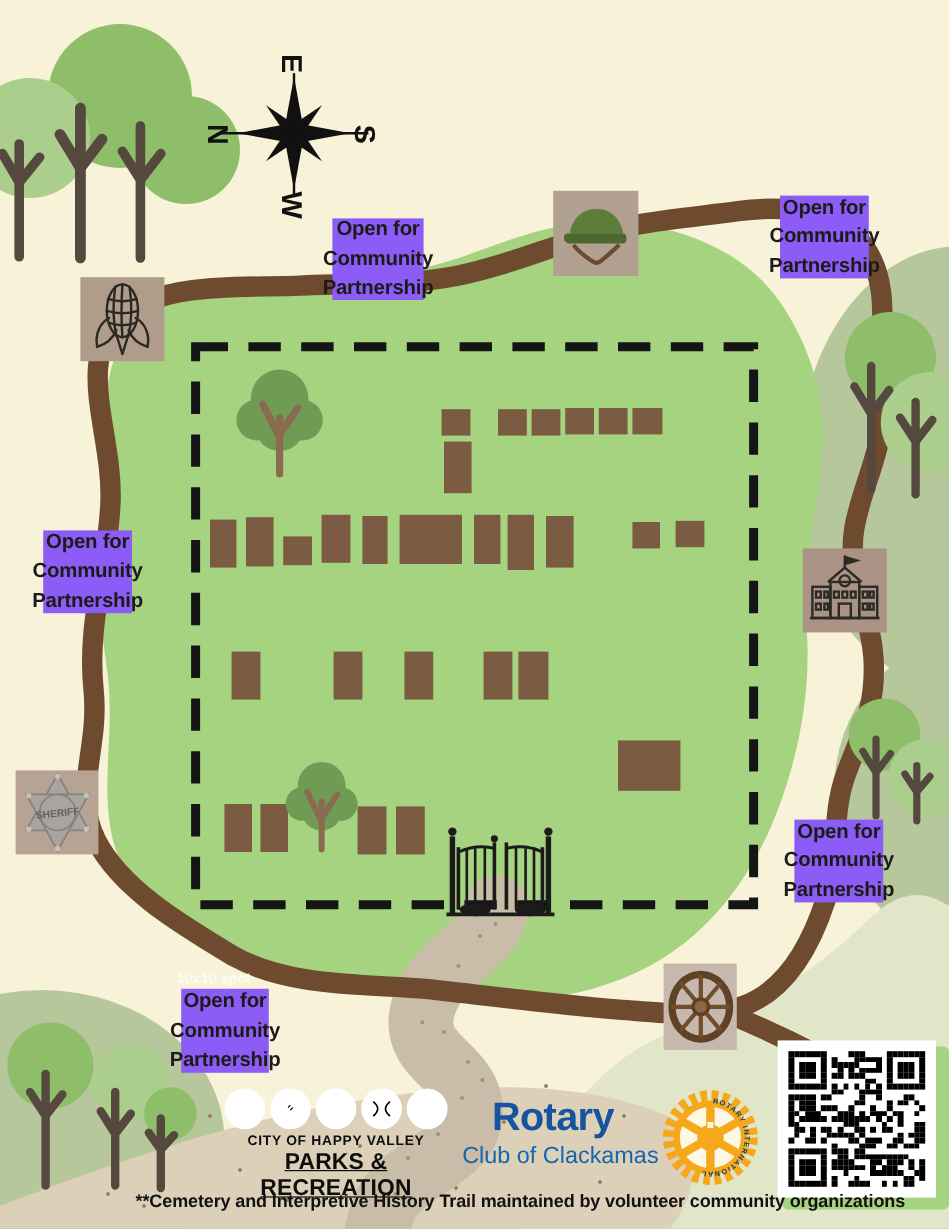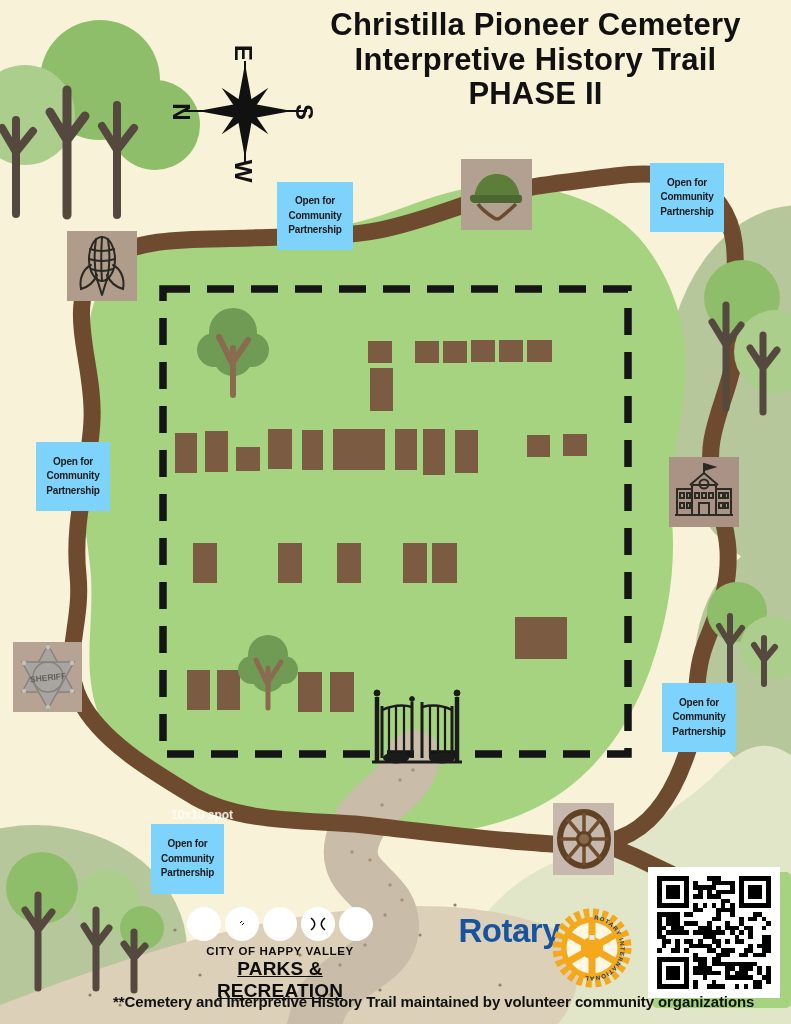--- a/index.html
+++ b/index.html
@@ -4,44 +4,44 @@
 <style>
   html,body{margin:0;padding:0;background:#888;}
   #poster{position:relative;width:791px;height:1024px;background:#f8f2d8;overflow:hidden;
           font-family:"Liberation Sans",sans-serif;margin:0 auto;}
   #map-canvas{position:absolute;left:0;top:0;width:791px;height:1024px;}
   .abs{position:absolute;}
   
   #title{left:280px;top:8px;width:511px;text-align:center;color:#111;
          font-weight:800;font-size:31px;line-height:1.12;letter-spacing:.2px;}
   
-  .partnership{background:#7dd3fc;color:#1c1b19;font-weight:700;font-size:10px;
+  .partnership{background:#8b5cf6;color:#1c1b19;font-weight:700;font-size:17px;
                line-height:1.45;text-align:center;display:flex;align-items:center;
                justify-content:center;padding:4px 12px;box-sizing:border-box;letter-spacing:-.2px;}
   #spot-note{left:147px;top:808px;width:90px;color:#fffdf5;font-weight:700;font-size:12px;
-             text-shadow:0 0 1px rgba(255,255,255,.4);opacity:.85;margin-left:24px;}
+             text-shadow:0 0 1px rgba(255,255,255,.4);opacity:.85;}
   
   .icon-square{display:flex;align-items:center;justify-content:center;}
   
   #qr{left:648px;top:867px;width:132px;height:131px;background:#fff;padding:9px;box-sizing:border-box;}
   #qr-grid{display:grid;width:100%;height:100%;grid-template-columns:repeat(25,1fr);
            grid-template-rows:repeat(25,1fr);}
   #qr-grid div.on{background:#000;}
   
   #footer{left:68px;top:993px;width:690px;color:#111;font-weight:700;font-size:15px;letter-spacing:-.1px;margin-left:45px;}
   
   #hv-logo{left:180px;top:907px;width:200px;text-align:center;color:#0d0d0d;}
   #hv-circles{display:flex;justify-content:center;gap:4px;}
   .hv-circle{width:34px;height:34px;border-radius:50%;background:#ffffff;display:flex;
              align-items:center;justify-content:center;}
   #hv-line1{font-size:11.5px;font-weight:700;letter-spacing:.6px;margin-top:4px;}
   #hv-line2{font-size:19px;font-weight:800;letter-spacing:.2px;margin-top:1px;text-decoration:underline;}
   
   #rotary-logo{left:382px;top:912px;width:270px;height:80px;}
-  #rotary-name{position:absolute;left:28px;top:0;width:150px;text-align:right;
+  #rotary-name{position:absolute;left:28px;top:0;width:150px;text-align:left;
                font-size:33px;font-weight:800;color:#17549f;letter-spacing:-.5px;}
   #rotary-club{position:absolute;left:0;top:40px;width:170px;text-align:center;
                font-size:19.5px;font-weight:400;color:#1566b0;}
   #rotary-wheel{position:absolute;left:168px;top:-6px;}
 </style>
 </head>
 <body>
 
 <div id="poster">
 
@@ -330,25 +330,20 @@
     </svg>
   </div>
 
   <div class="abs partnership" style="left:277px;top:182px;width:76px;height:68px;">Open for Community Partnership</div>
   <div class="abs partnership" style="left:650px;top:163px;width:74px;height:69px;">Open for Community Partnership</div>
   <div class="abs partnership" style="left:36px;top:442px;width:74px;height:69px;">Open for Community Partnership</div>
   <div class="abs partnership" style="left:662px;top:683px;width:74px;height:69px;">Open for Community Partnership</div>
   <div class="abs" id="spot-note">10x10 spot</div>
   <div class="abs partnership" style="left:151px;top:824px;width:73px;height:70px;">Open for Community Partnership</div>
 
-  <div class="abs" id="title">
-    <div>Christilla Pioneer Cemetery</div>
-    <div>Interpretive History Trail</div>
-    <div>PHASE II</div>
-  </div>
 
   <div class="abs" id="hv-logo">
     <div id="hv-circles">
       <span class="hv-circle">
         <svg width="22" height="22" viewBox="0 0 22 22">
             <path d="M 11,1 C 15,4 16,10 11,14 C 6,10 7,4 11,1 Z" fill="#fff"></path>
             <line x1="11" y1="14" x2="11" y2="21" stroke="#fff" stroke-width="2"></line>
           </svg>
       </span>
       <span class="hv-circle">
@@ -380,20 +375,21 @@
             </g>
           </svg>
       </span>
     </div>
     <div id="hv-line1">CITY OF HAPPY VALLEY</div>
     <div id="hv-line2">PARKS &amp; RECREATION</div>
   </div>
 
   <div class="abs" id="rotary-logo">
     <div id="rotary-name">Rotary</div>
+    <div id="rotary-club">Club of Clackamas</div>
     <div id="rotary-wheel">
       <svg width="84" height="84" viewBox="-42 -42 84 84">
         <circle r="35" fill="none" stroke="#f6a81c" stroke-width="9" stroke-dasharray="5.6 3.6"></circle>
         <circle r="31" fill="#f6a81c"></circle>
         <circle r="25.5" fill="#fdf7e3"></circle>
         <g fill="#f6a81c">
           <rect x="-3.5" y="-28" width="7" height="56"></rect>
           <rect x="-3.5" y="-28" width="7" height="56" transform="rotate(60)"></rect>
           <rect x="-3.5" y="-28" width="7" height="56" transform="rotate(120)"></rect>
         </g>

